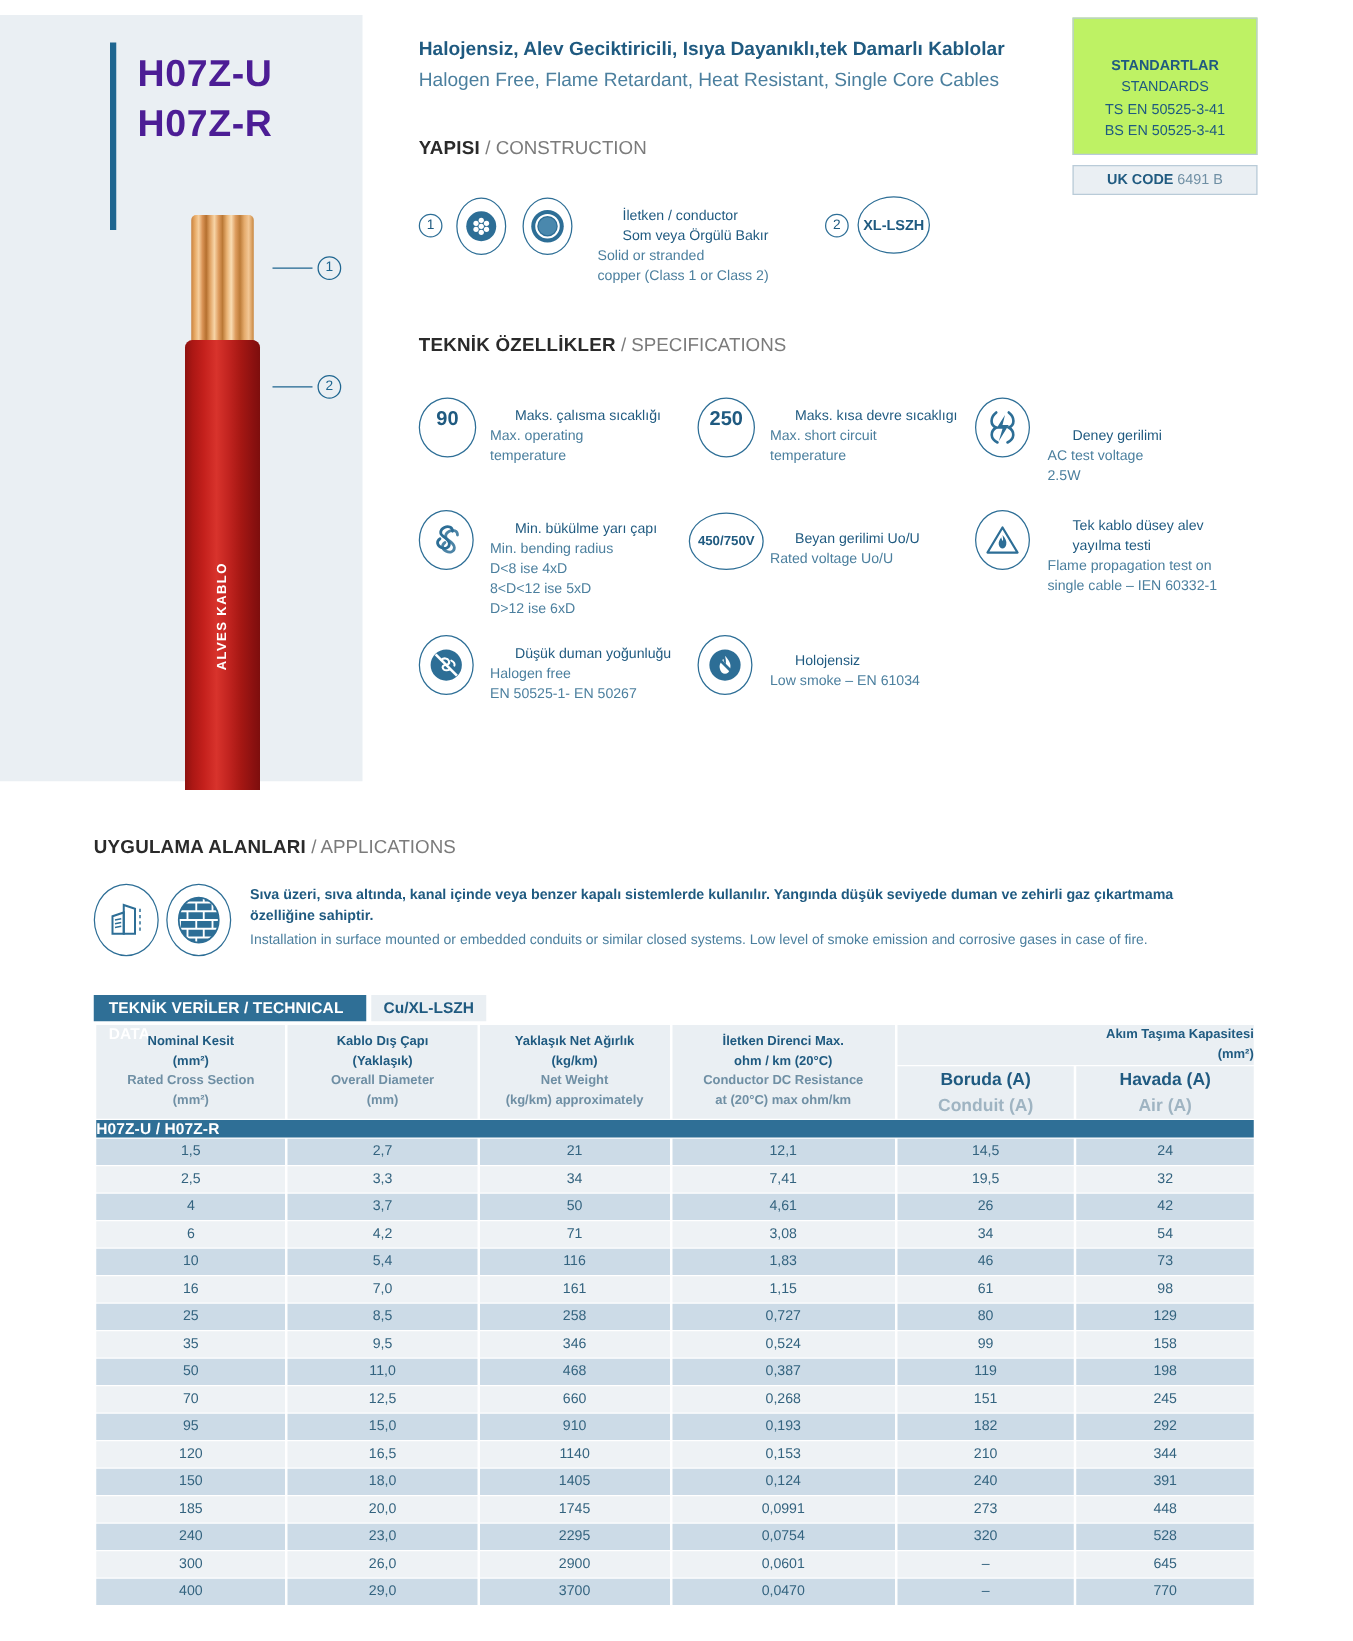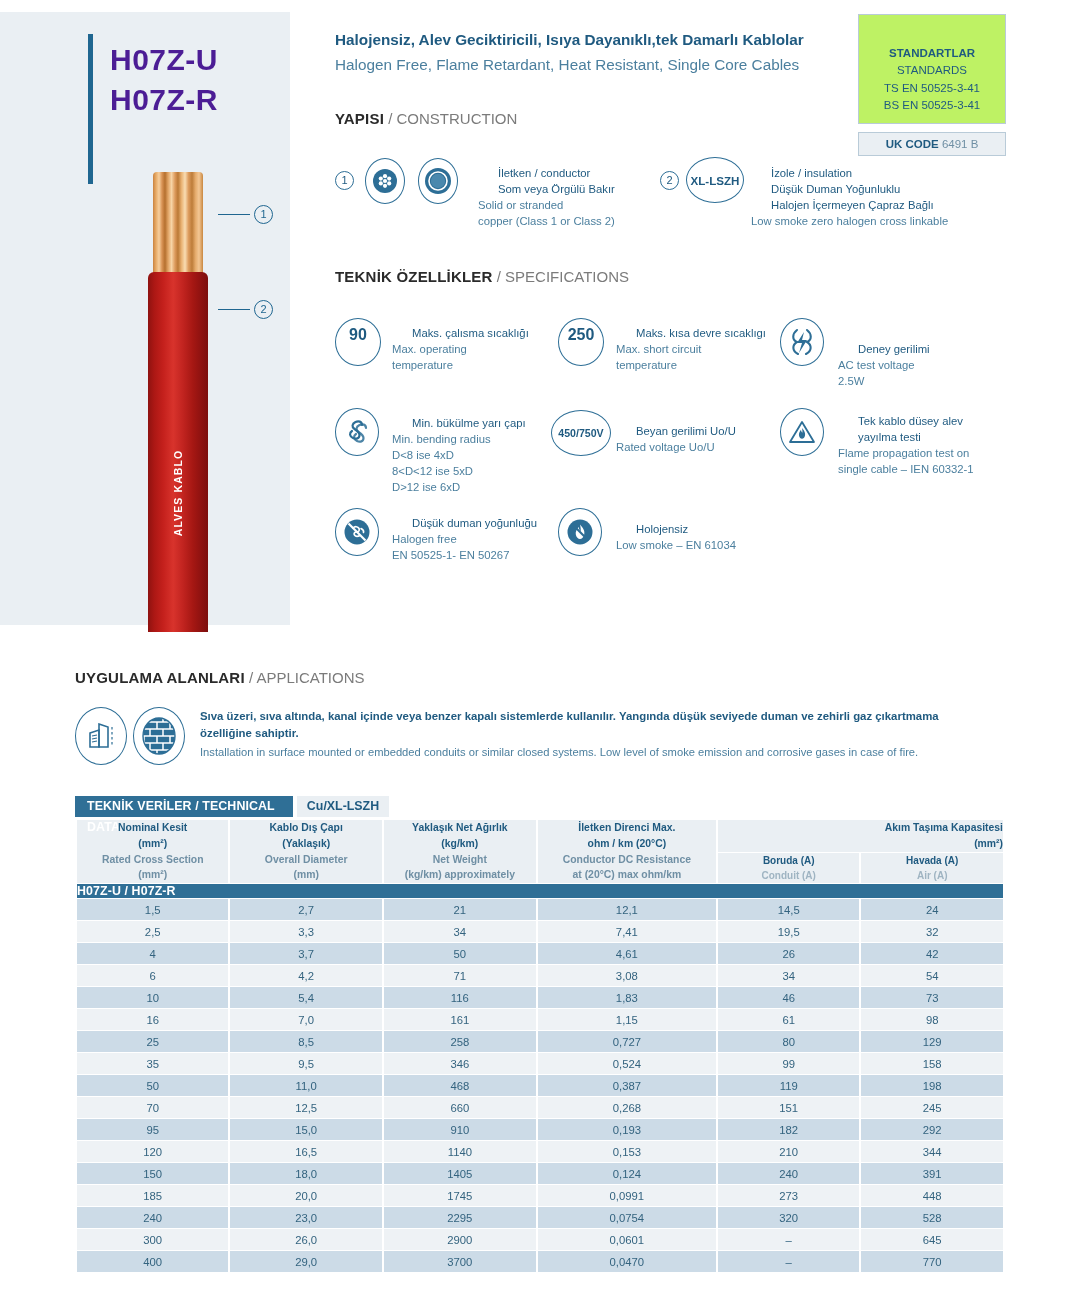--- a/index.html
+++ b/index.html
@@ -143,21 +143,21 @@
   table.data { border-collapse: separate; border-spacing: 2px 1px; width: 930px; margin-top: 2px; }
   table.data th, table.data td { padding: 0; }
   .hcell {
     background: #eaeff3; text-align: center; padding: 6px 2px;
     font-size: 10.4px; line-height: 1.52; color: #1f5a80;
   }
   .hcell .sub { color: #6f8fa4; }
   .grp-head { background: #eaeff3; text-align: right; padding: 6px 2px 5px;
     font-size: 10.4px; line-height: 1.52; color: #1f5a80; }
   .sub-head { background: #eaeff3; text-align: center; padding: 6px 2px;
-    font-size: 10px; line-height: 1.5; color: #1f5a80; }
+    font-size: 14px; line-height: 1.5; color: #1f5a80; }
   .sub-head .sub { color: #9fb4c2; }
   .cat-row td {
     background: #2f6f96; color: #ffffff; font-size: 12.4px; font-weight: bold;
     padding: 4px 0 4px 12px; letter-spacing: 0.1px;
   }
   .drow td {
     text-align: center; font-size: 11.3px; color: #33637f;
     padding: 4px 0; height: 21px;
   }
   .drow.odd td { background: #ccdbe7; }
@@ -236,26 +236,20 @@
   <div class="txt" style="left:478px; top:165px;">
     <span class="b">İletken / conductor</span>
     <span class="b">Som veya Örgülü Bakır</span>
     <span class="n">Solid or stranded</span>
     <span class="n">copper (Class 1 or Class 2)</span>
   </div>
 
   <div class="num-bub" style="left:660px; top:171px;">2</div>
   <div class="ic" style="left:686px; top:157px; width:58px; height:46px; border-radius:50%;">
     <span style="font-size:11.6px; font-weight:bold; color:#1f5a80;">XL-LSZH</span>
-  </div>
-  <div class="txt" style="left:751px; top:165px;">
-    <span class="b">İzole / insulation</span>
-    <span class="b">Düşük Duman Yoğunluklu</span>
-    <span class="b">Halojen İçermeyen Çapraz Bağlı</span>
-    <span class="n">Low smoke zero halogen cross linkable</span>
   </div>
 
   <div class="sec-head" id="sec-specs">
     <span class="tr">TEKNİK ÖZELLİKLER</span>
     <span class="en">/ SPECIFICATIONS</span>
   </div>
 
   <div class="ic" style="left:335px; top:318px; width:46px; height:48px; overflow:hidden;">
     <svg width="44" height="46" viewBox="0 0 44 46" aria-hidden="true">
       <path d="M0 27 a22 24 0 0 0 44 0 L44 46 L0 46 Z" fill="#2d6e96"></path>

